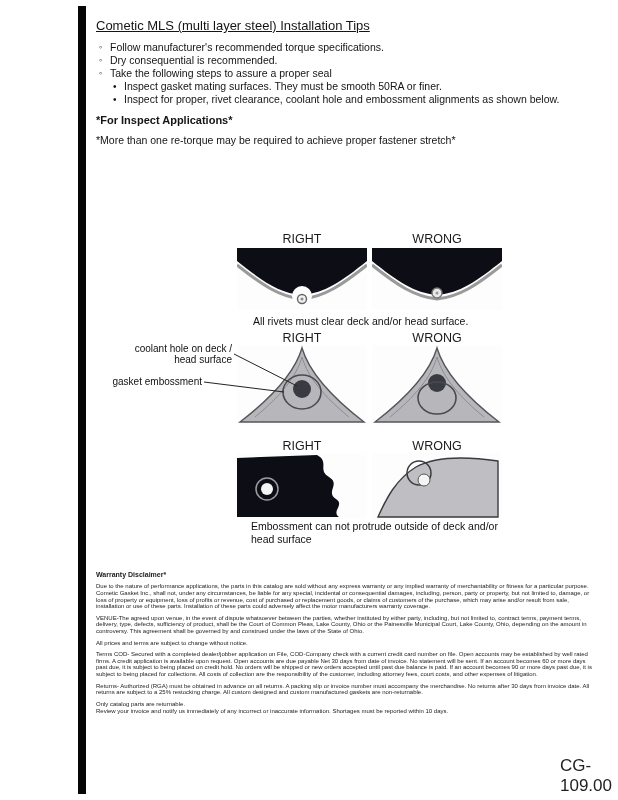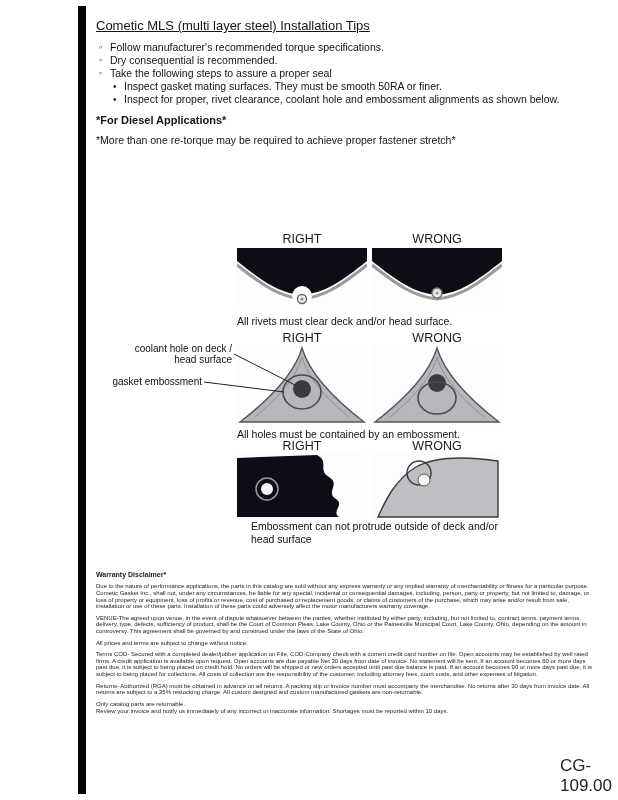--- a/index.html
+++ b/index.html
@@ -68,21 +68,21 @@
     <span class="marker">•</span>
     <span>Inspect gasket mating surfaces.  They must be smooth 50RA or finer.</span>
   </div>
   <div class="tip-row sub">
     <span class="marker">•</span>
     <span>Inspect for proper, rivet clearance, coolant hole and embossment alignments as shown below.</span>
   </div>
 </div>
 
 <div class="diesel">
-  <h2>*For Diesel Applications*</h2>
+  <h2>*For Inspect Applications*</h2>
   <p class="note">*More than one re-torque may be required to achieve proper fastener stretch*</p>
 </div>
 
 <div class="diagrams">
 
   <div class="dg-label" style="left:237px; top:2px;">RIGHT</div>
   <div class="dg-label" style="left:372px; top:2px;">WRONG</div>
 
   <div class="panel" style="left:237px; top:18px;">
     <svg viewBox="0 0 130 62">
@@ -96,21 +96,21 @@
   </div>
   <div class="panel" style="left:372px; top:18px;">
     <svg viewBox="0 0 130 62">
       <rect width="130" height="62" fill="#fdfdfd"></rect>
       <path d="M0,0 H130 V13 C105,33 88,45 65,47 C42,45 25,33 0,13 Z" fill="#0d0d15"></path>
       <path d="M0,17 C25,37 43,49 65,51 C87,49 105,37 130,17" fill="none" stroke="#9a9a9a" stroke-width="3"></path>
       <circle cx="65" cy="45" r="5" fill="#e9e9e9" stroke="#777" stroke-width="1.4"></circle>
       <circle cx="65" cy="45" r="1.5" fill="#9a9a9a"></circle>
     </svg>
   </div>
-  <div class="dg-caption" style="left:237px; top:85px;">All rivets must clear deck and/or head surface.</div>
+  <div class="dg-caption" style="left:253px; top:85px;">All rivets must clear deck and/or head surface.</div>
 
   <div class="dg-label" style="left:237px; top:101px;">RIGHT</div>
   <div class="dg-label" style="left:372px; top:101px;">WRONG</div>
 
   <div class="panel" style="left:237px; top:115px;">
     <svg viewBox="0 0 130 80">
       <rect width="130" height="80" fill="#fdfdfd"></rect>
       <path d="M65,3 C70,20 84,44 127,77 L3,77 C46,44 60,20 65,3 Z" fill="#b7b7bb" stroke="#55555c" stroke-width="1.4"></path>
       <path d="M65,12 C69,26 80,46 112,72" fill="none" stroke="#8c8c92" stroke-width="1"></path>
       <path d="M65,12 C61,26 50,46 18,72" fill="none" stroke="#8c8c92" stroke-width="1"></path>
@@ -130,21 +130,20 @@
   </div>
 
   <div class="annot" style="left:134px; top:114px; width:98px;">coolant hole on deck / head surface</div>
   <div class="annot" style="left:106px; top:147px; width:96px;">gasket embossment</div>
 
   <svg class="annot-lines" viewBox="0 0 618 322">
     <line x1="234" y1="124" x2="297" y2="156" stroke="#222" stroke-width="1"></line>
     <line x1="204" y1="152" x2="284" y2="162" stroke="#222" stroke-width="1"></line>
   </svg>
 
-  <div class="dg-caption" style="left:237px; top:198px;">All holes must be contained by an embossment.</div>
 
   <div class="dg-label" style="left:237px; top:209px;">RIGHT</div>
   <div class="dg-label" style="left:372px; top:209px;">WRONG</div>
 
   <div class="panel" style="left:237px; top:223px;">
     <svg viewBox="0 0 130 66">
       <rect width="130" height="66" fill="#fdfdfd"></rect>
       <path d="M0,5 L80,2 C93,9 80,17 92,24 C104,31 88,39 99,46 C108,52 94,58 102,64 L0,64 Z" fill="#0d0d15"></path>
       <circle cx="30" cy="36" r="11" fill="none" stroke="#9a9aa0" stroke-width="1.5"></circle>
       <circle cx="30" cy="36" r="6" fill="#f4f4f4"></circle>

